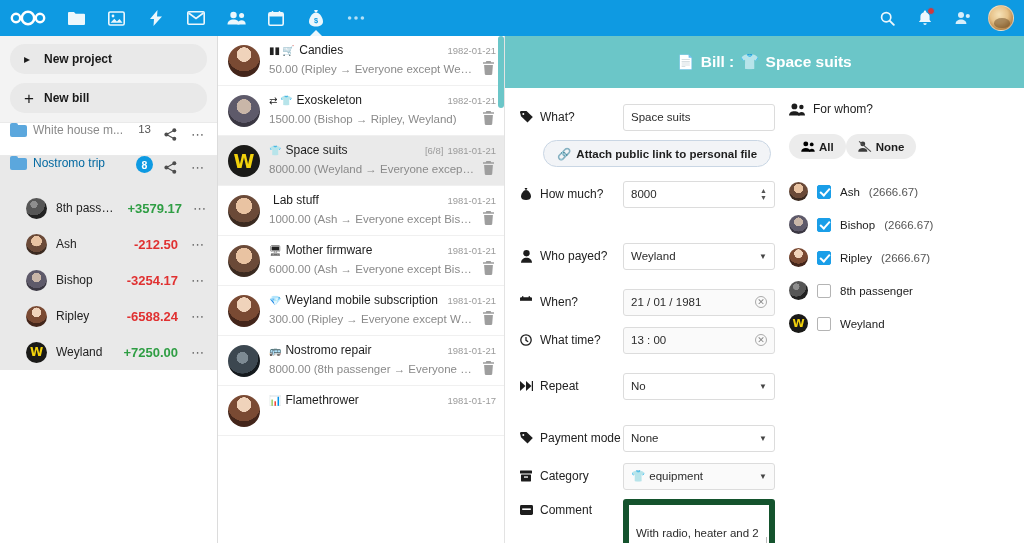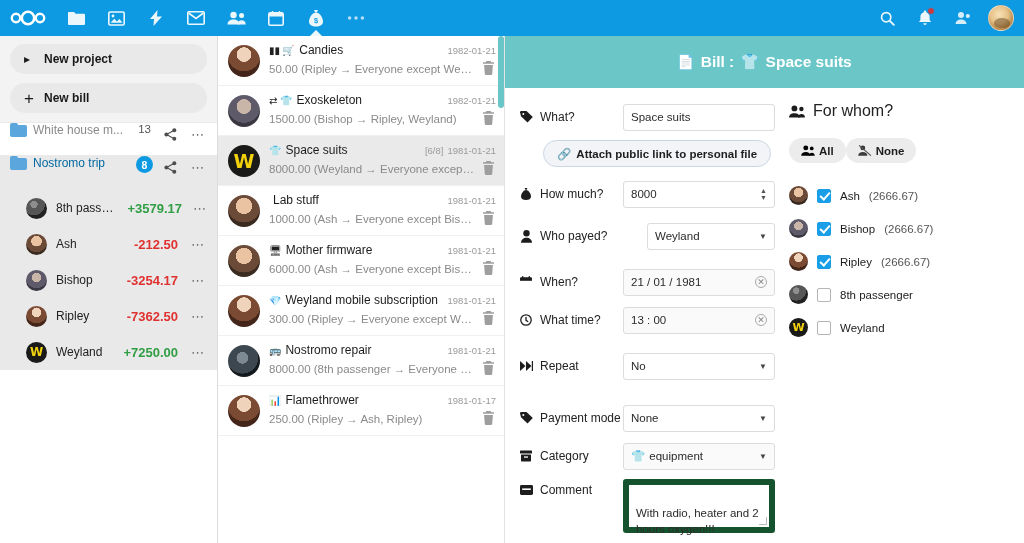--- a/index.html
+++ b/index.html
@@ -175,21 +175,21 @@
     flex: 1 1 auto; height: 50px; border:6px solid #14532d; border-radius:3px; background:#fff;
     padding: 21px 7px; font-size: 11.5px; color:#2b2b2b; line-height: 1.35; position:relative;
   }
   .textarea::after {
     content:""; position:absolute; right:2px; bottom:2px; width:7px; height:7px;
     border-right: 1px solid #bbb; border-bottom: 1px solid #bbb;
   }
   .frow.tall { align-items: flex-start; }
   .frow.tall .flabel { padding-top: 4px; }
 
-  .who-head { display:flex; align-items:center; gap: 8px; font-size: 16px; margin-bottom: 18px; }
+  .who-head { display:flex; align-items:center; gap: 8px; font-size: 12px; margin-bottom: 18px; }
   .who-head svg { fill:#1d1d1d; display:block; }
   .allnone { display:flex; margin-bottom: 16px; }
   .pill {
     height: 25px; border-radius: 13px; background:#ececec; display:inline-flex; align-items:center;
     gap: 4px; padding: 0 12px; font-size: 11.5px; font-weight:bold; color:#1d1d1d;
   }
   .who-row { display:flex; align-items:center; gap: 9px; height: 33px; font-size: 11.5px; }
   .who-av { width: 19px; height: 19px; border-radius:50%; flex:0 0 19px; overflow:hidden; }
   .cbx {
     width: 14px; height: 14px; flex:0 0 14px; border: 1px solid #b4b4b4; border-radius: 2px;
@@ -369,21 +369,21 @@
       </div>
       <div class="mem-row">
         <span class="mem-av av-bishop"></span>
         <span class="mem-name">Bishop</span>
         <span class="bal neg">-3254.17</span>
         <span class="ico-btn dots">⋯</span>
       </div>
       <div class="mem-row">
         <span class="mem-av av-ripley"></span>
         <span class="mem-name">Ripley</span>
-        <span class="bal neg">-7362.50</span>
+        <span class="bal neg">-6588.24</span>
         <span class="ico-btn dots">⋯</span>
       </div>
       <div class="mem-row">
         <span class="mem-av av-weyland"></span>
         <span class="mem-name">Weyland</span>
         <span class="bal pos">+7250.00</span>
         <span class="ico-btn dots">⋯</span>
       </div>
 
       <div class="sidebar-fill"></div>
@@ -526,28 +526,20 @@
       </div>
 
       <div class="bill">
         <span class="bill-av av-ripley"></span>
         <div class="bill-main">
           <div class="bill-top">
             <span class="tag-ico">📊</span>
             <span class="bill-title">Flamethrower</span>
             <span class="bill-date">1981-01-17</span>
           </div>
-          <div class="bill-sub">
-            <span class="bill-what">250.00 (Ripley → Ash, Ripley)</span>
-            <span class="trash">
-              <svg width="13" height="14" viewBox="0 0 13 14">
-                  <path d="M4.4 0h4.2l.7 1.3H12v1.5H1V1.3h2.7zM2.1 3.9h8.8l-.7 9.2a.9.9 0 01-.9.8H3.7a.9.9 0 01-.9-.8z"></path>
-                </svg>
-            </span>
-          </div>
         </div>
       </div>
 
       <div class="scrollbar">
         <div class="thumb"></div>
       </div>
     </div>
 
     <div class="detail">
       <div class="detail-head">
@@ -593,21 +585,21 @@
             </span>
             <span class="finput">
               <span class="val">8000</span>
               <span class="spin">
                 <span>▲</span>
                 <span>▼</span>
               </span>
             </span>
           </div>
 
-          <div class="frow" style="margin-top:12px;gap:24px;">
+          <div class="frow" style="margin-top:32px;">
             <span class="flabel">
               <span class="fi">
                 <svg width="11" height="13" viewBox="0 0 11 13">
                     <circle cx="5.5" cy="3.2" r="3.2"></circle>
                     <path d="M0 12.8c0-3 2.5-5 5.5-5s5.5 2 5.5 5z"></path>
                   </svg>
               </span>
               <span>Who payed?</span>
             </span>
             <span class="finput">

